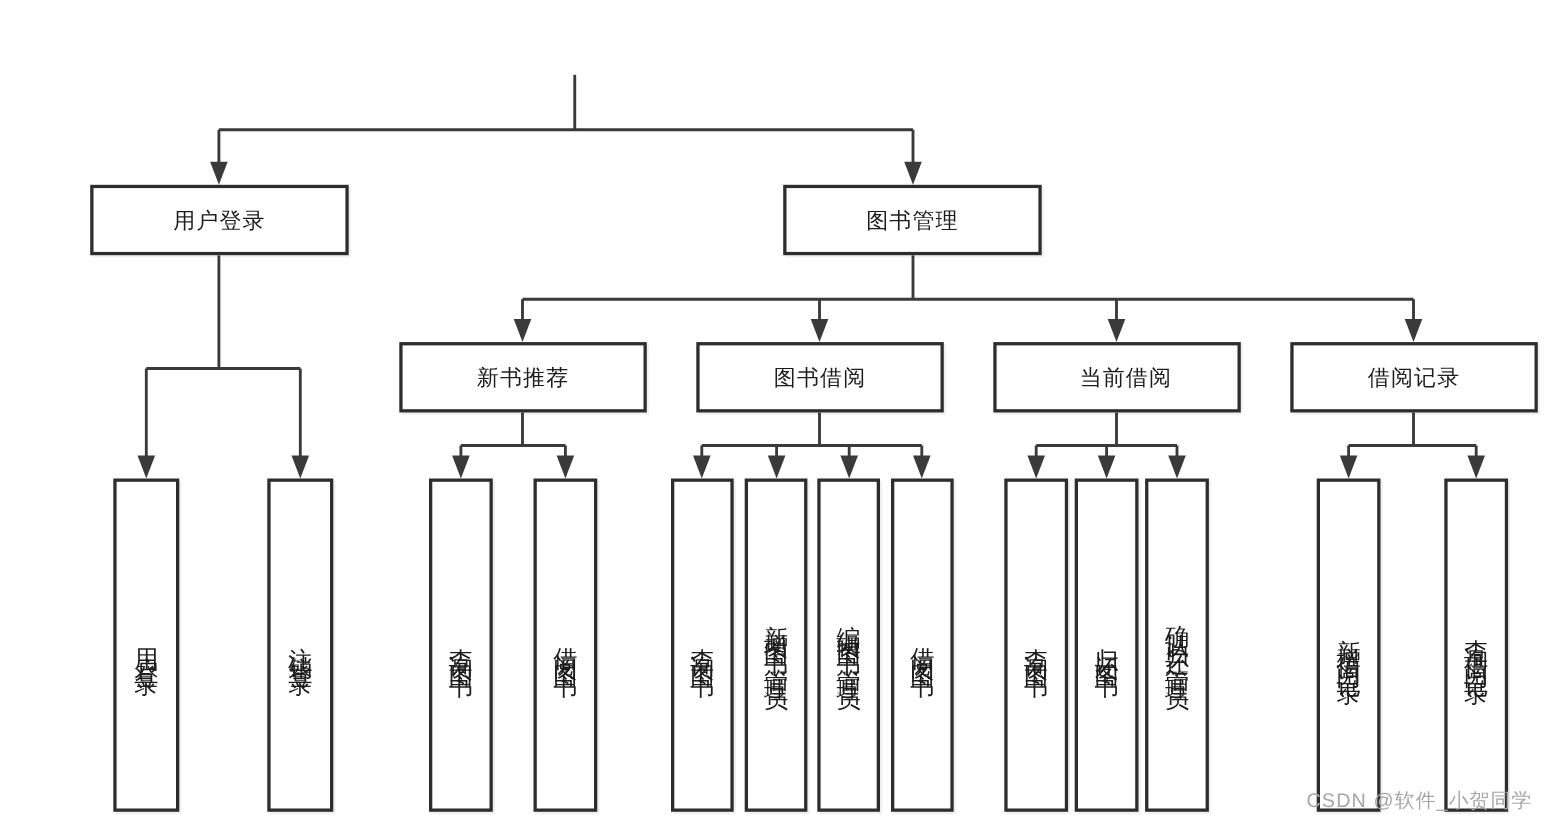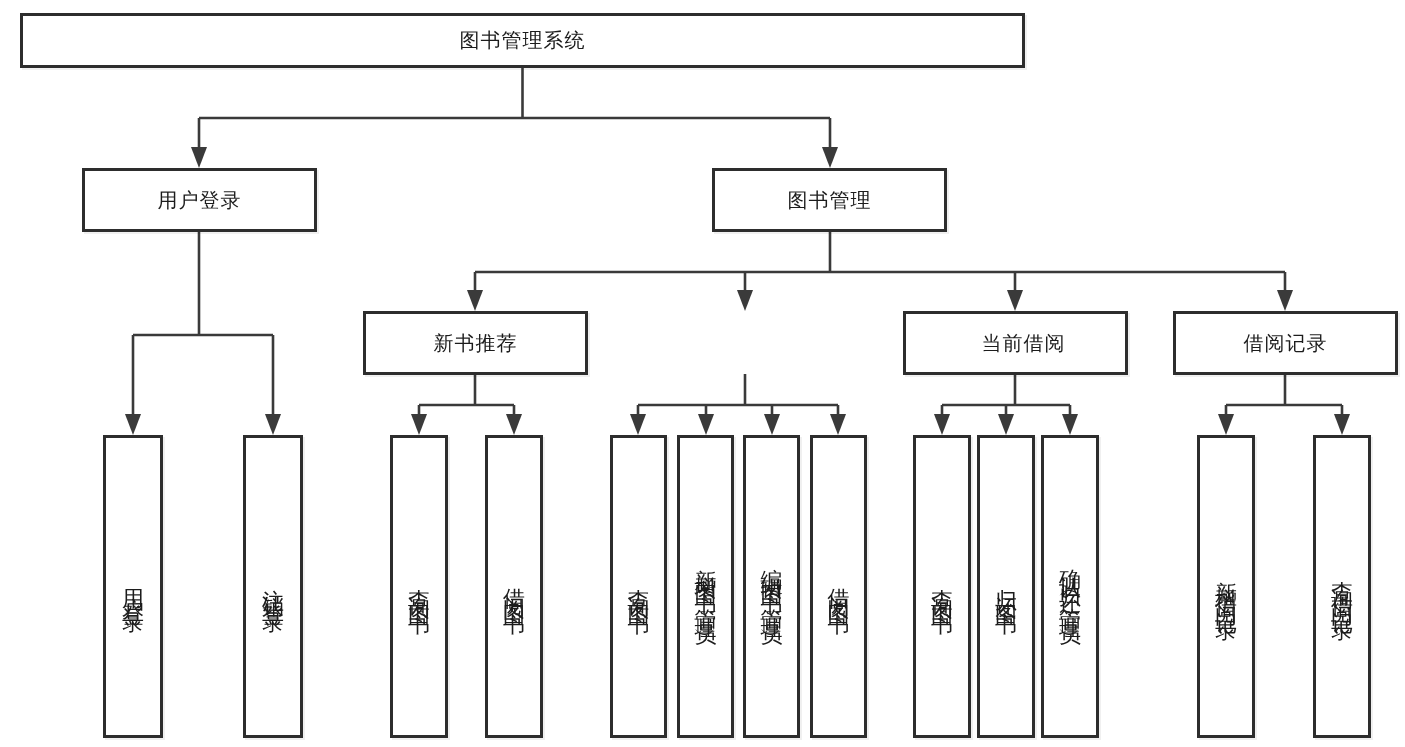--- a/index.html
+++ b/index.html
@@ -102,26 +102,26 @@
     <polygon points="1062,414 1078,414 1070,435"></polygon>
 
     <path d="M1285 374 V405"></path>
     <path d="M1226 405 H1342"></path>
     <path d="M1226 405 V416"></path>
     <path d="M1342 405 V416"></path>
     <polygon points="1218,414 1234,414 1226,435"></polygon>
     <polygon points="1334,414 1350,414 1342,435"></polygon>
   </svg>
 
-  <div class="box hlabel" style="left:20px;top:13px;width:1005px;height:55px;">图书管理系统</div>
 
   <div class="box hlabel" style="left:82px;top:168px;width:235px;height:64px;">用户登录</div>
   <div class="box hlabel" style="left:363px;top:311px;width:225px;height:64px;">新书推荐</div>
 
   <div class="box hlabel" style="left:712px;top:168px;width:235px;height:64px;">图书管理</div>
+  <div class="box hlabel" style="left:633px;top:311px;width:225px;height:64px;">图书借阅</div>
   <div class="box hlabel" style="left:903px;top:311px;width:225px;height:64px;padding-left:16px;">当前借阅</div>
   <div class="box hlabel" style="left:1173px;top:311px;width:225px;height:64px;">借阅记录</div>
 
   <div class="box" style="left:103px;top:435px;width:60px;height:303px;">
     <span class="vlabel">用户登录</span>
   </div>
   <div class="box" style="left:243px;top:435px;width:60px;height:303px;">
     <span class="vlabel">注销登录</span>
   </div>
 
@@ -155,13 +155,14 @@
     <span class="vlabel">确认归还（管理员）</span>
   </div>
 
   <div class="box" style="left:1197px;top:435px;width:58px;height:303px;">
     <span class="vlabel">新增借阅记录</span>
   </div>
   <div class="box" style="left:1313px;top:435px;width:58px;height:303px;">
     <span class="vlabel">查询借阅记录</span>
   </div>
 
+  <div class="watermark">CSDN @软件_小贺同学</div>
 </div>
 
 </body></html>

